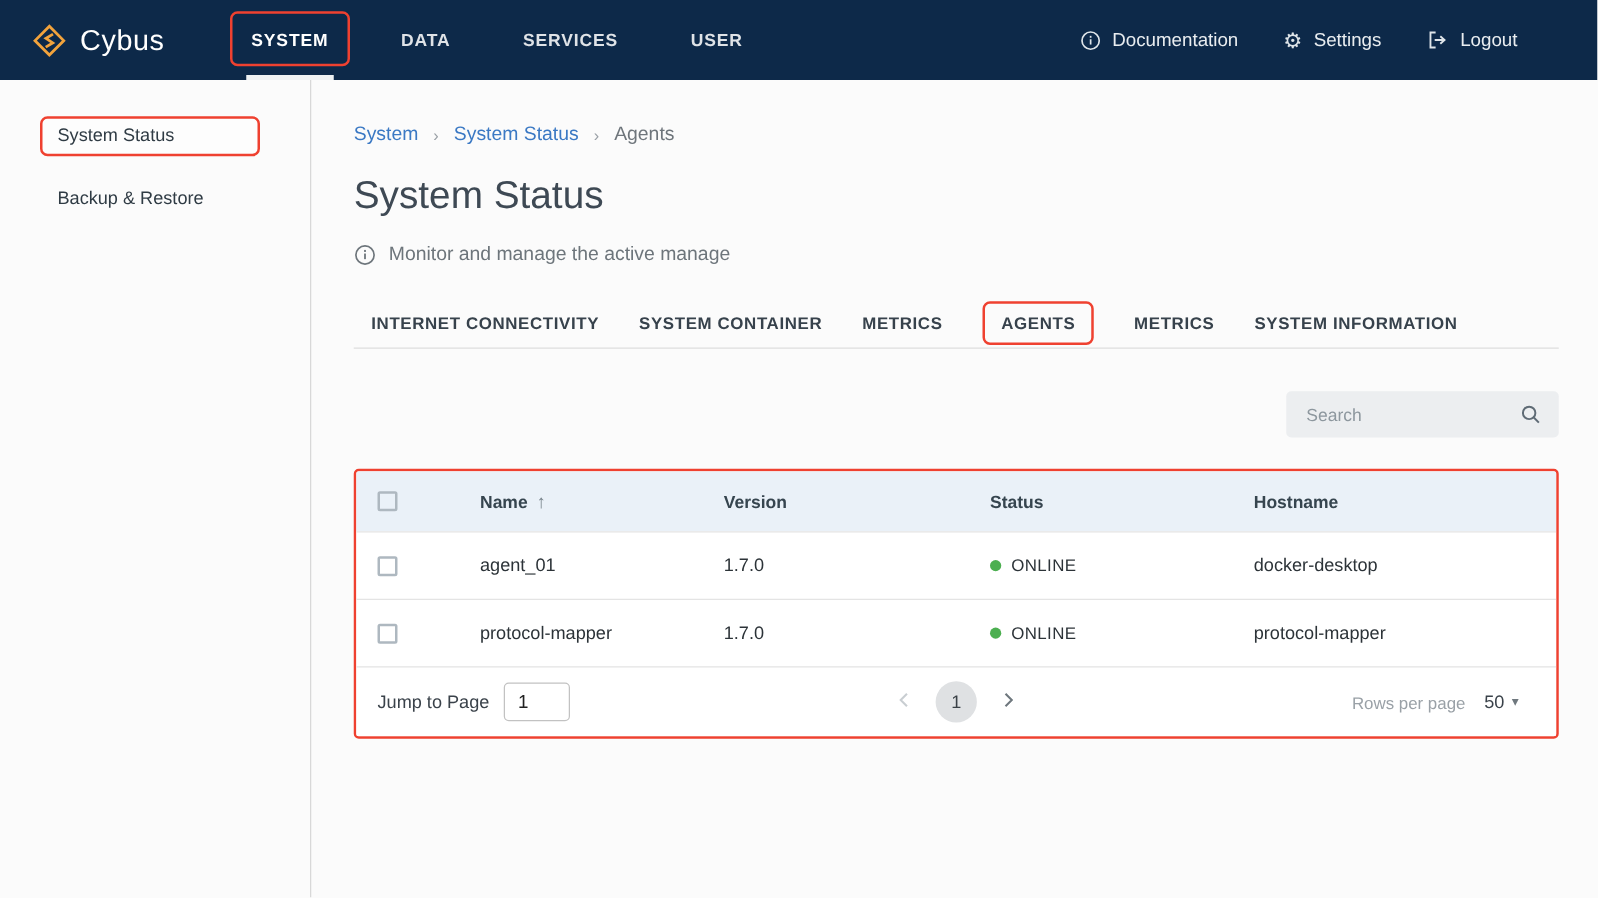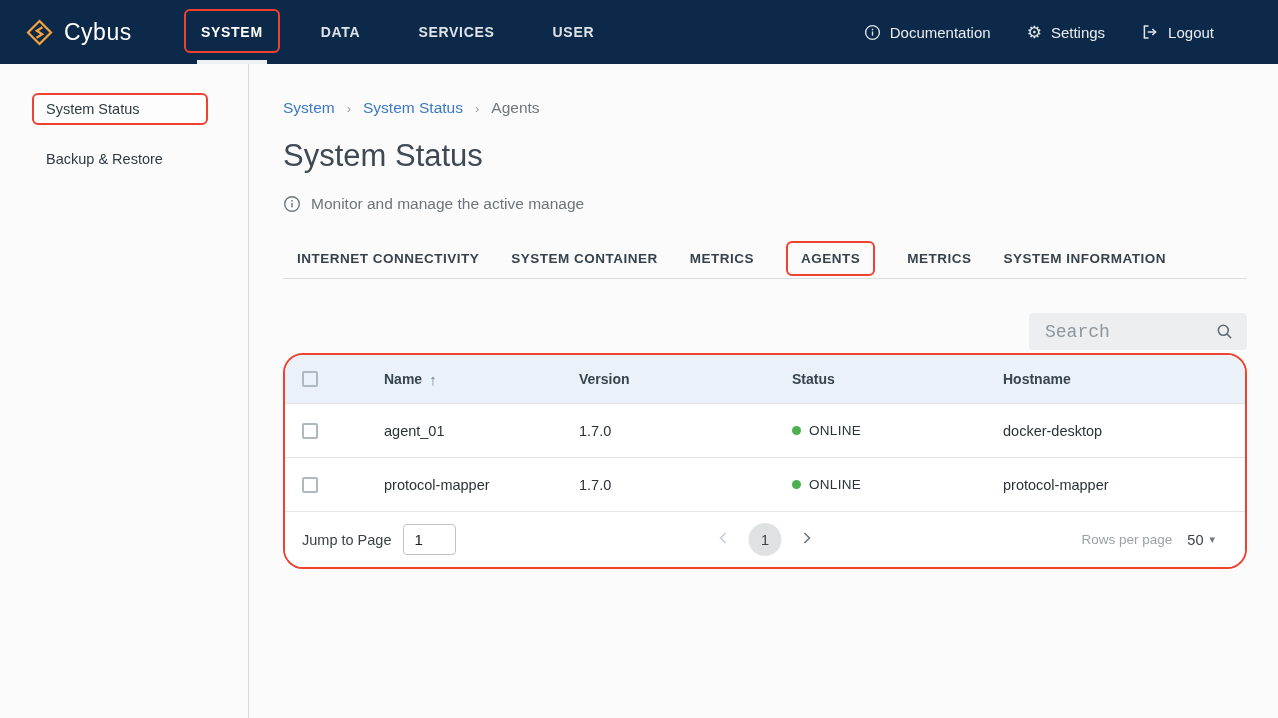--- a/index.html
+++ b/index.html
@@ -77,28 +77,28 @@
   .tab.active { border:2px solid #ef4130; border-radius:6px; padding:8px 13px; }
 
   
   .toolbar { margin-top:34px; display:flex; justify-content:flex-end; }
   .searchbox {
     width:218px; height:37px; background:#eceef0; border-radius:4px;
     display:flex; align-items:center; padding:0 13px 0 16px;
   }
   .searchbox input {
     flex:1; min-width:0; border:none; outline:none; background:transparent;
-    font-size:18px; color:#2f3b44; font-family:Liberation Mono, monospace;
+    font-size:14px; color:#2f3b44; font-family:Liberation Sans, sans-serif;
   }
   .searchbox input::placeholder { color:#8d979e; opacity:1; }
   .searchbox .ico { display:flex; color:#5f6b75; cursor:pointer; }
 
   
   .table-card {
-    margin-top:3px; border:2px solid #ef4130; border-radius:20px;
+    margin-top:25px; border:2px solid #ef4130; border-radius:4px;
     background:#fff; overflow:hidden;
   }
   .t-row { display:grid; grid-template-columns:99px 195px 213px 211px auto; align-items:center; }
   .t-head { background:#eaf1f8; height:48px; font-size:14px; font-weight:bold; color:#36454f; }
   .t-body-row { height:54px; border-top:1px solid #e4e4e4; background:#fff; font-size:14.5px; color:#2c3338; }
   .cell-check { padding-left:17px; display:flex; align-items:center; }
   .cbx {
     appearance:none; -webkit-appearance:none; width:16px; height:16px;
     border:2px solid #aeb8c0; border-radius:2px; background:transparent; cursor:pointer;
   }
@@ -122,21 +122,21 @@
     position:absolute; left:50%; transform:translateX(-50%);
     display:flex; align-items:center; gap:15px;
   }
   .pg-btn { display:flex; cursor:pointer; background:none; border:none; padding:0; }
   .pg-prev { color:#c9ced2; }
   .pg-next { color:#6f787e; }
   .pg-current {
     width:33px; height:33px; border-radius:50%; background:#dfe1e3; color:#3a4147;
     display:flex; align-items:center; justify-content:center; font-size:14.5px; cursor:pointer;
   }
-  .rpp { margin-left:auto; display:flex; align-items:center; gap:15px; cursor:pointer; }
+  .rpp { margin-left:auto; display:flex; align-items:flex-end; gap:15px; cursor:pointer; }
   .rpp-label { color:#9aa1a7; font-size:13.5px; }
   .rpp-value { color:#3a424a; font-size:14.5px; display:flex; align-items:center; gap:6px; }
   .caret { color:#6f787e; font-size:11px; }
 </style>
 </head>
 <body>
 
 <header class="navbar">
   <div class="brand">
     <span class="brand-logo">

